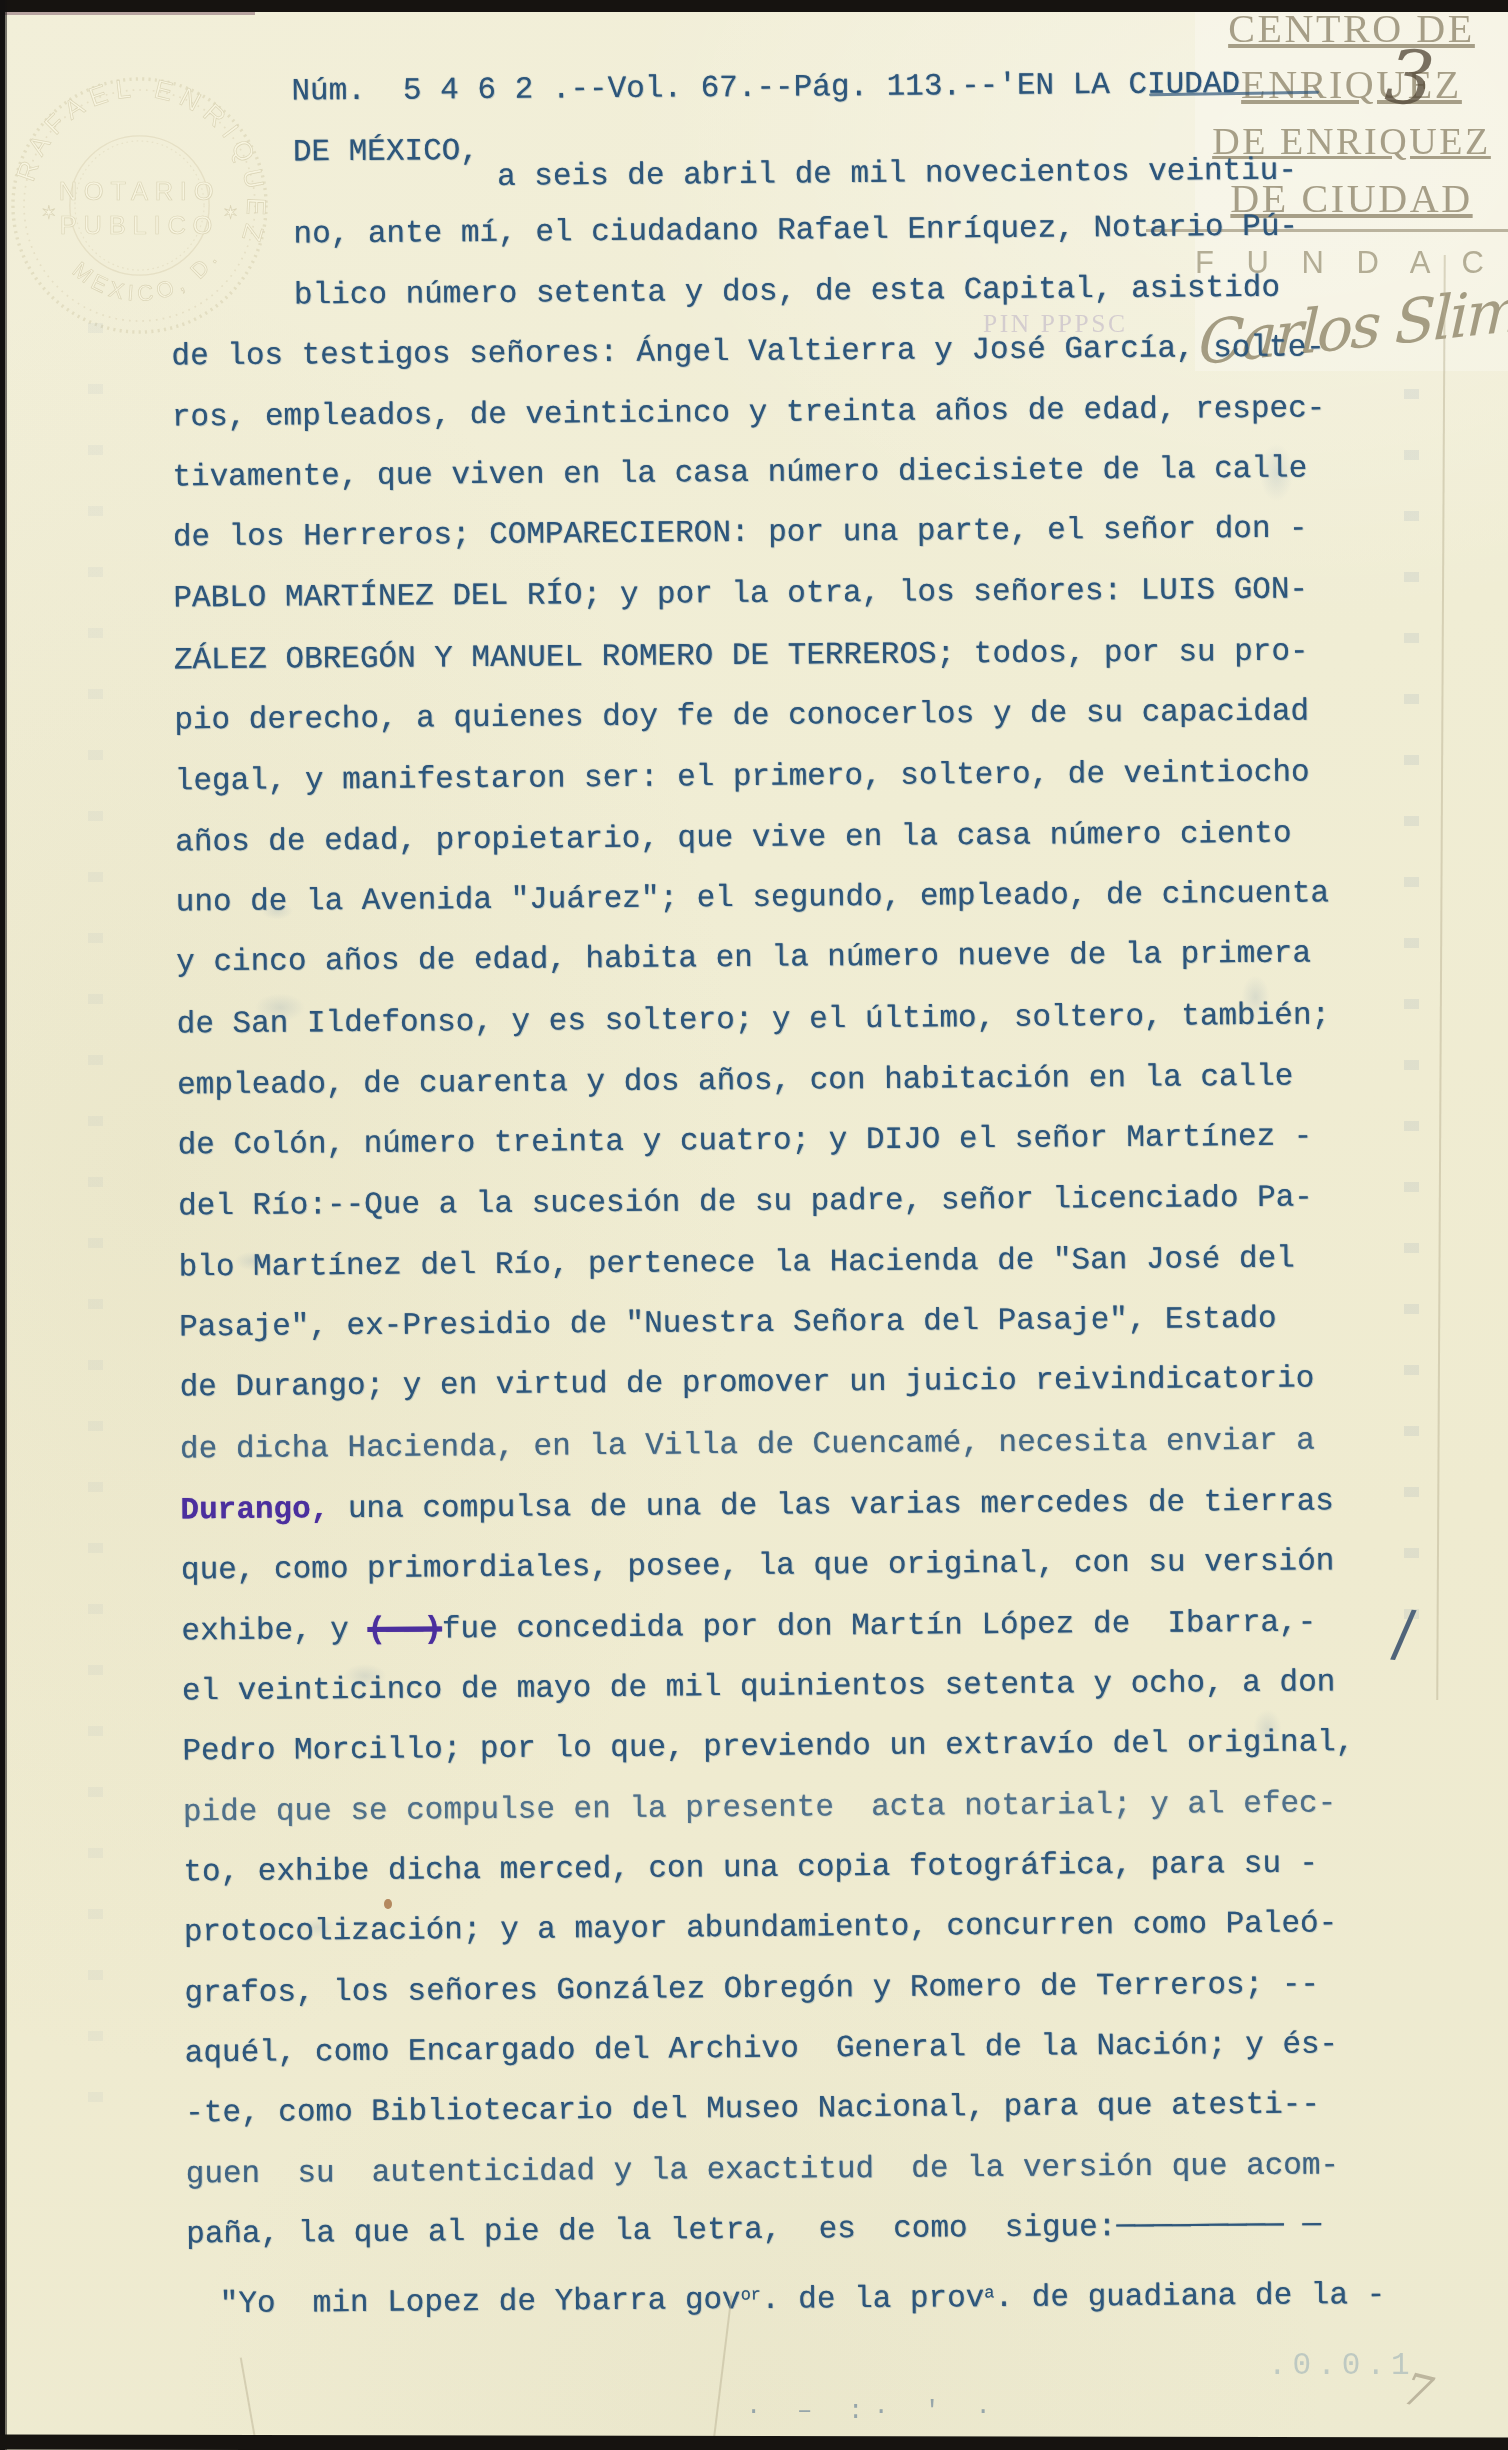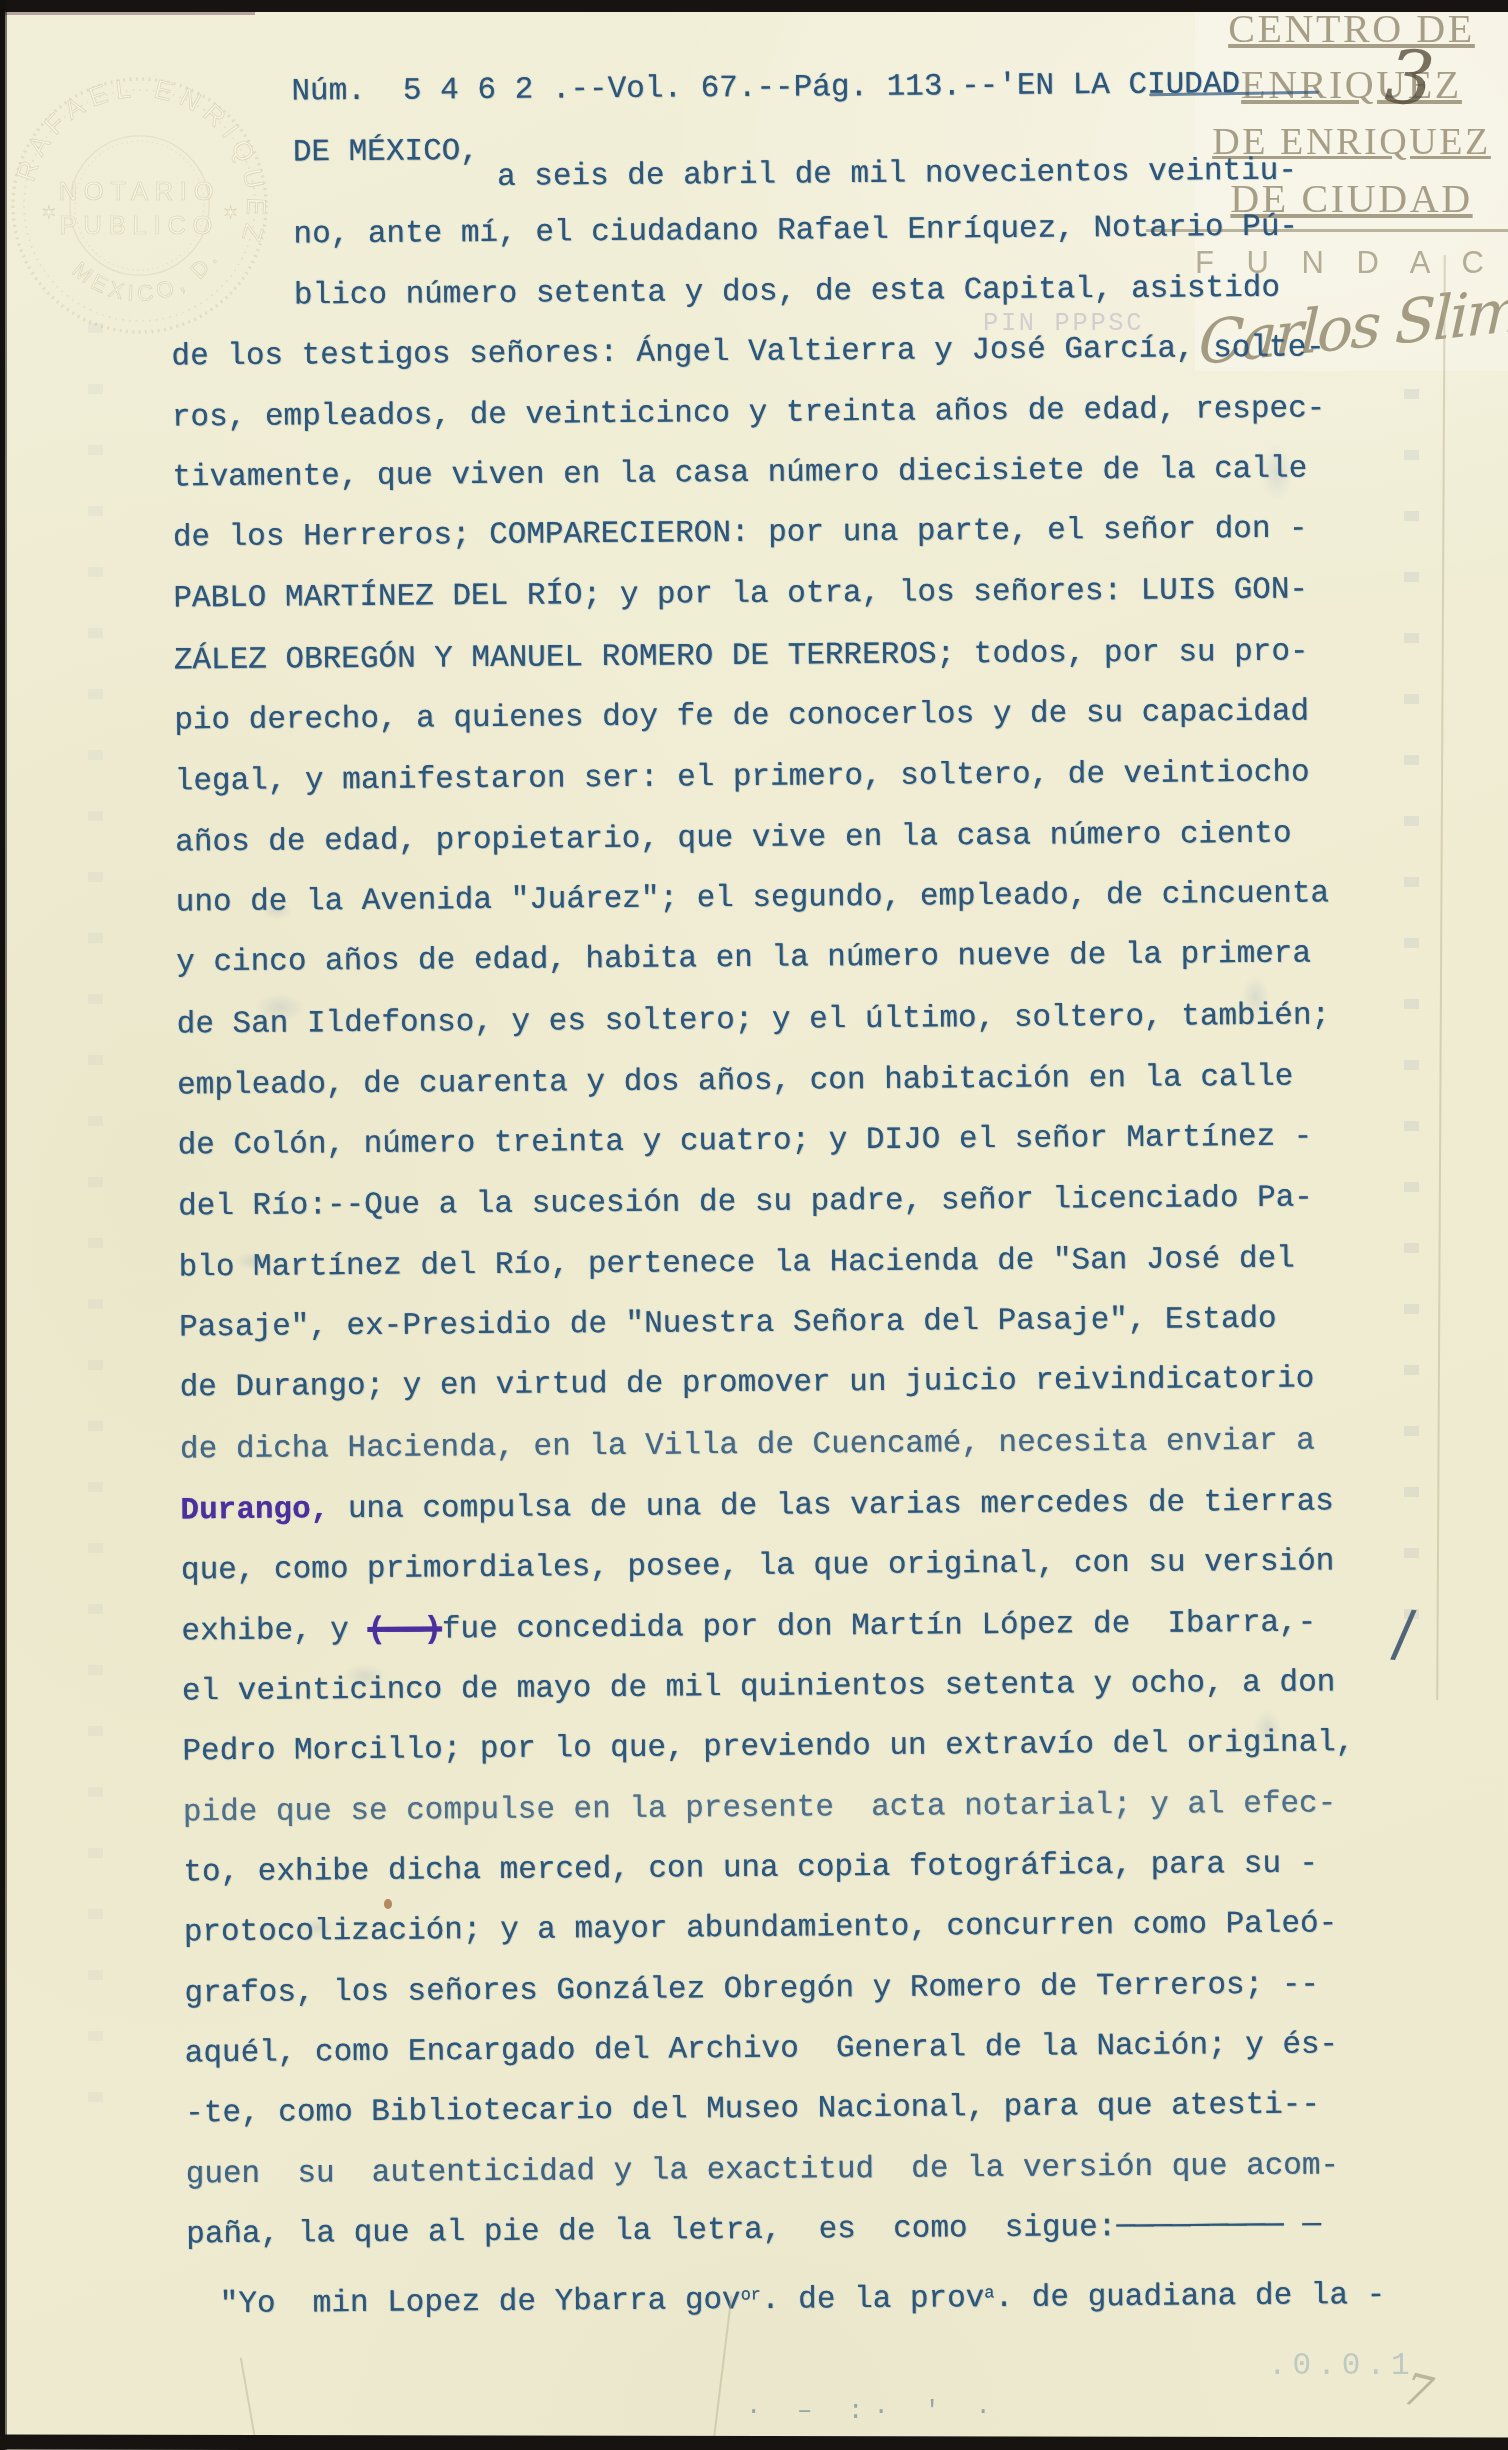--- a/index.html
+++ b/index.html
@@ -44,21 +44,21 @@
           transform:rotate(-6deg) skewX(-8deg);white-space:nowrap;}
   
   #pagenum{position:absolute;left:1386px;top:34px;font-family:"DejaVu Serif",serif;font-style:italic;
            font-size:75px;color:rgba(86,74,58,0.78);transform:rotate(6deg);}
   #margin-slash{position:absolute;left:1393px;top:1597px;font-family:"DejaVu Serif",serif;
            font-size:63px;color:rgba(40,66,100,0.8);transform:rotate(6deg);}
   #pencil-mark{position:absolute;left:1404px;top:2365px;font-family:"DejaVu Serif",serif;font-style:italic;
            font-size:44px;color:rgba(150,138,116,0.55);transform:rotate(14deg);}
   
   .ghost{position:absolute;font-family:"Liberation Mono",monospace;white-space:nowrap;}
-  #ghost-upper{left:983px;top:309px;font-size:25.5px;letter-spacing:2.6px;color:rgba(162,148,186,0.38);filter:blur(0.5px);}
+  #ghost-upper{left:983px;top:309px;font-size:25.5px;letter-spacing:2.6px;color:rgba(162,148,186,0.38);filter:blur(0.5px);font-family:Liberation Serif, serif;}
   #ghost-lower{left:1268px;top:2328px;font-size:31px;letter-spacing:6px;color:rgba(120,152,172,0.40);filter:blur(0.4px);margin-top:20px;}
   #smudge-row{left:746px;top:2397px;font-size:25.5px;letter-spacing:10.2px;color:rgba(66,100,136,0.5);}
   .ghostcol{position:absolute;width:15.3px;background:repeating-linear-gradient(to bottom,rgba(88,118,158,0.11) 0 10.2px,transparent 10.2px 61px);}
   #ghostcol-right{left:1404px;top:389px;height:1275px;}
   #ghostcol-left{left:88px;top:323px;height:1785px;opacity:.55;}
   
   .blob{position:absolute;border-radius:50%;background:radial-gradient(closest-side,rgba(88,122,158,0.15),transparent 72%);}
   #rustdot{position:absolute;left:384px;top:1899px;width:7.7px;height:10.2px;border-radius:50%;background:rgba(148,84,36,0.65);}
   .crease{position:absolute;background:rgba(182,173,143,0.45);}
   

